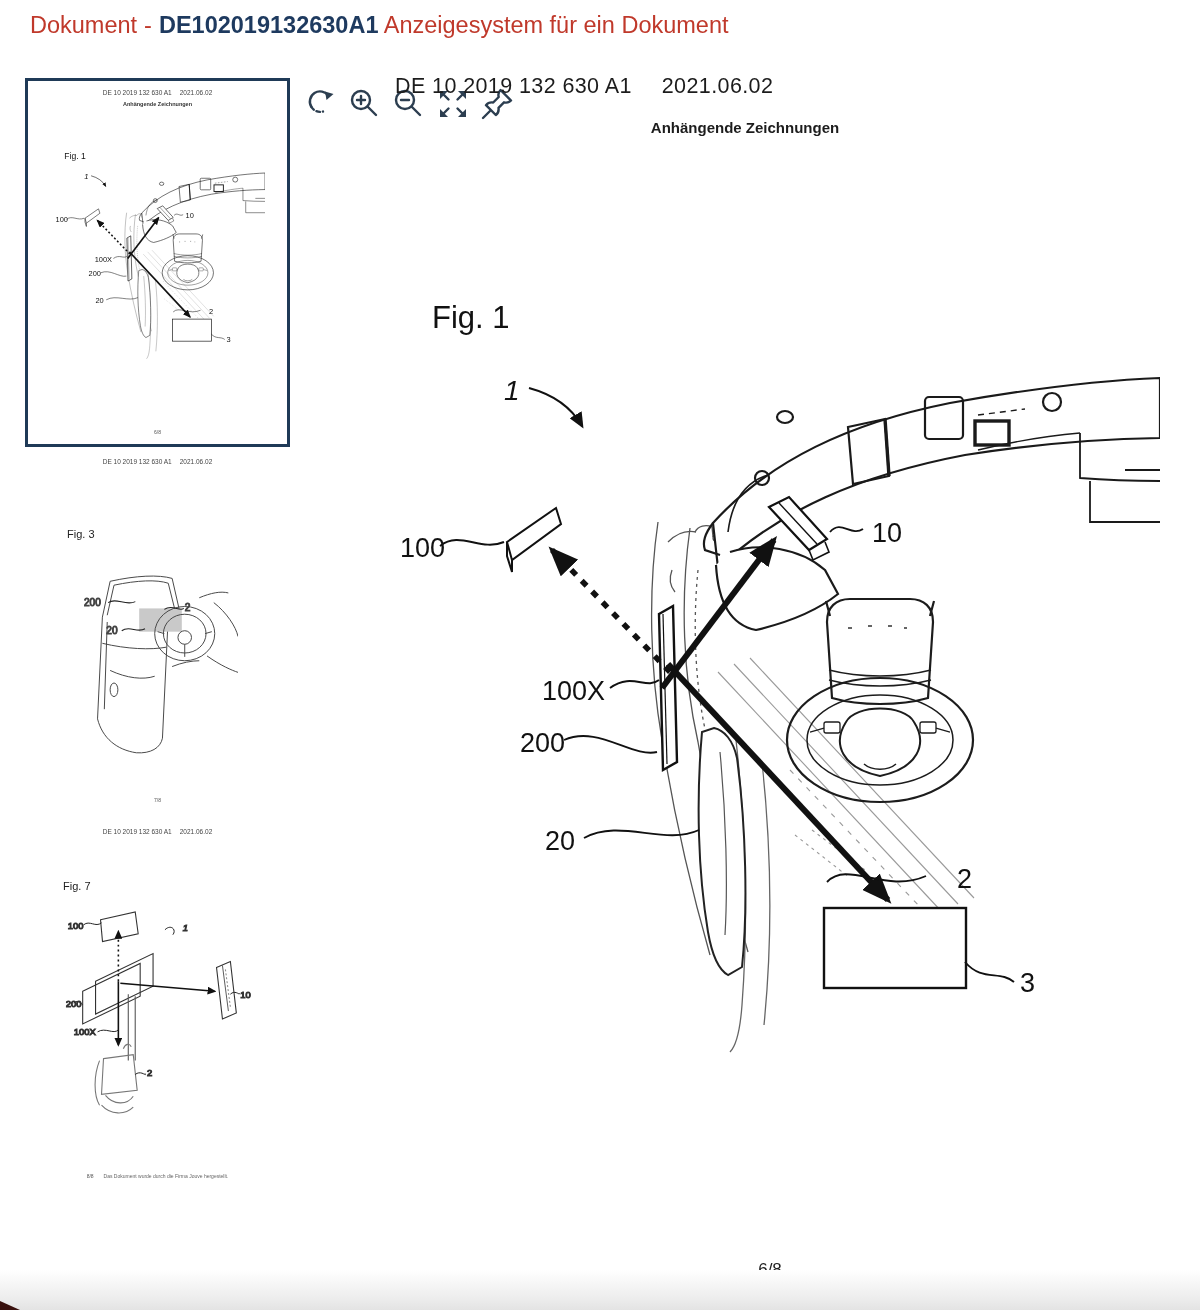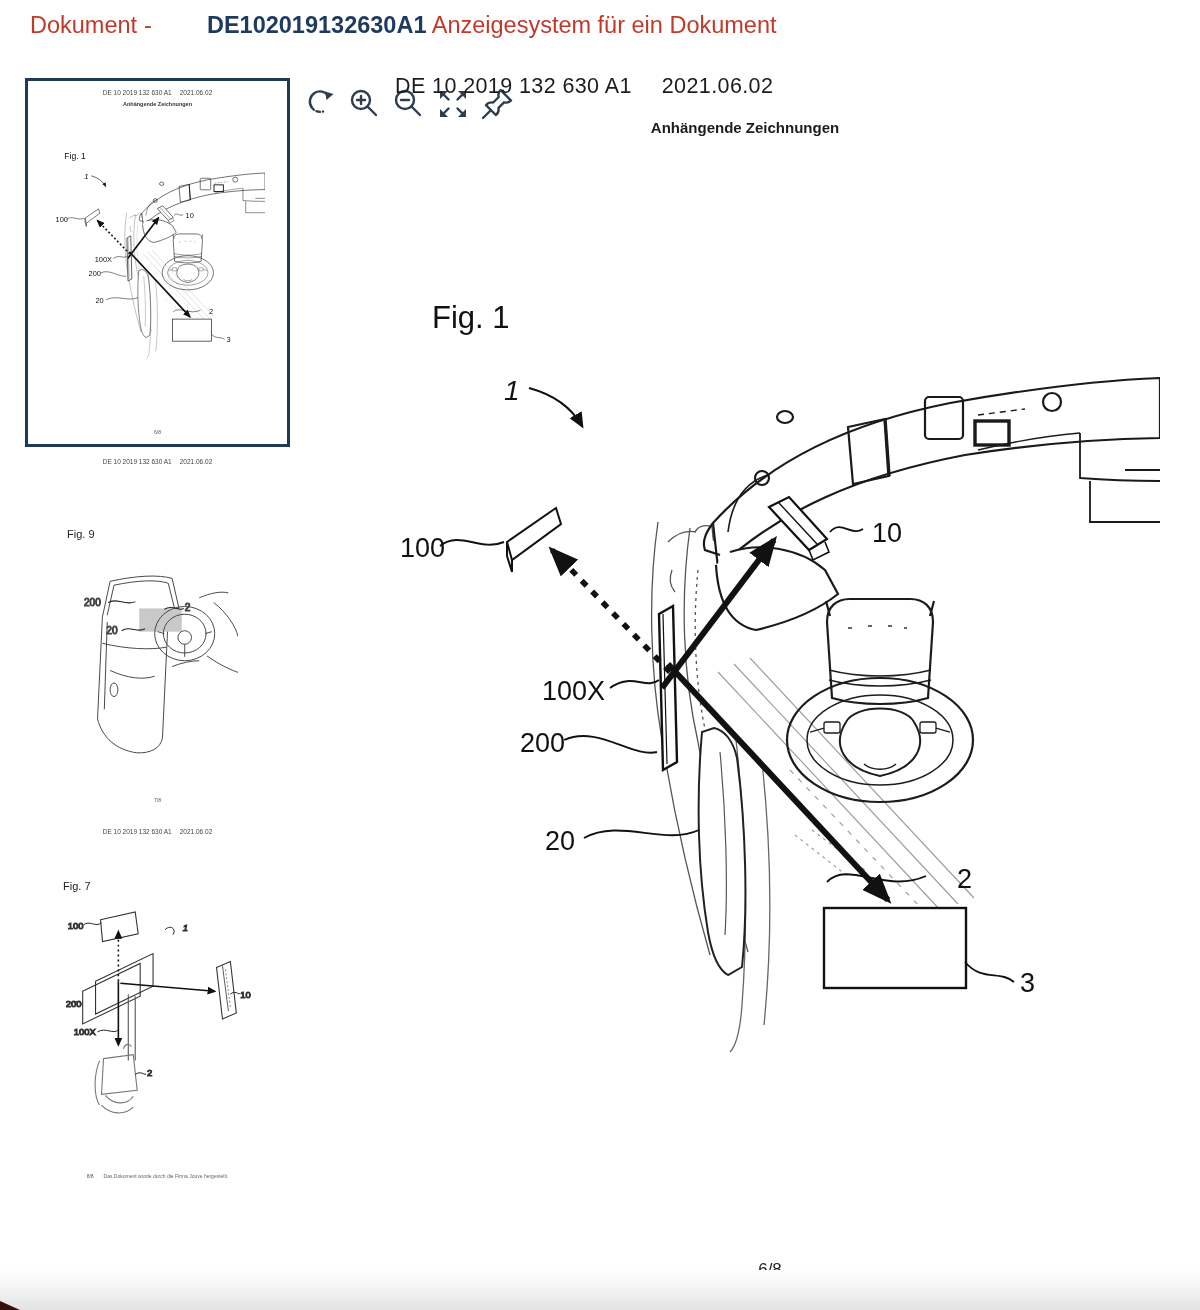--- a/index.html
+++ b/index.html
@@ -6,21 +6,21 @@
   body{
     width:1200px;height:1310px;position:relative;overflow:hidden;
     background:#ffffff;color:#111;
     font-family:"Liberation Sans","DejaVu Sans",sans-serif;
   }
   .abs{position:absolute;}
 
   
   .page-title{left:30px;top:12px;font-size:23.5px;white-space:nowrap;}
   .t-red{color:#c0392b;}
-  .t-navy{color:#1e3a5f;font-weight:bold;margin-left:48px;}
+  .t-navy{color:#1e3a5f;font-weight:bold;}
   .t-sep{color:#c0392b;margin:0 7px;}
 
   
   .toolbar{left:303px;top:86px;display:flex;gap:8px;}
   .tb-btn{width:36px;height:36px;cursor:pointer;background:none;border:none;padding:0;}
   .tb-btn svg{display:block;}
   .ic-stroke{stroke:#2c3e50;fill:none;stroke-width:2.4;stroke-linecap:round;stroke-linejoin:round;}
   .ic-fill{fill:#2c3e50;stroke:none;}
 
   
@@ -303,21 +303,21 @@
   <svg style="left:22px;top:62px" width="215" height="221" viewBox="0 0 780 800">
     <use href="#fig1"></use>
   </svg>
   <div class="mini-footer">6/8</div>
 </div>
 
 <div class="thumb thumb2">
   <div class="mini-header">
     <span>DE 10 2019 132 630 A1</span><span class="date">2021.06.02</span>
   </div>
-  <div class="mini-fig-label" style="left:42px;top:78px">Fig. 9</div>
+  <div class="mini-fig-label" style="left:42px;top:78px">Fig. 3</div>
   <svg style="left:58px;top:122px" width="155" height="192" viewBox="0 0 160 195">
     <use href="#fig2"></use>
   </svg>
   <div class="mini-footer">7/8</div>
 </div>
 
 <div class="thumb thumb3">
   <div class="mini-header">
     <span>DE 10 2019 132 630 A1</span><span class="date">2021.06.02</span>
   </div>

